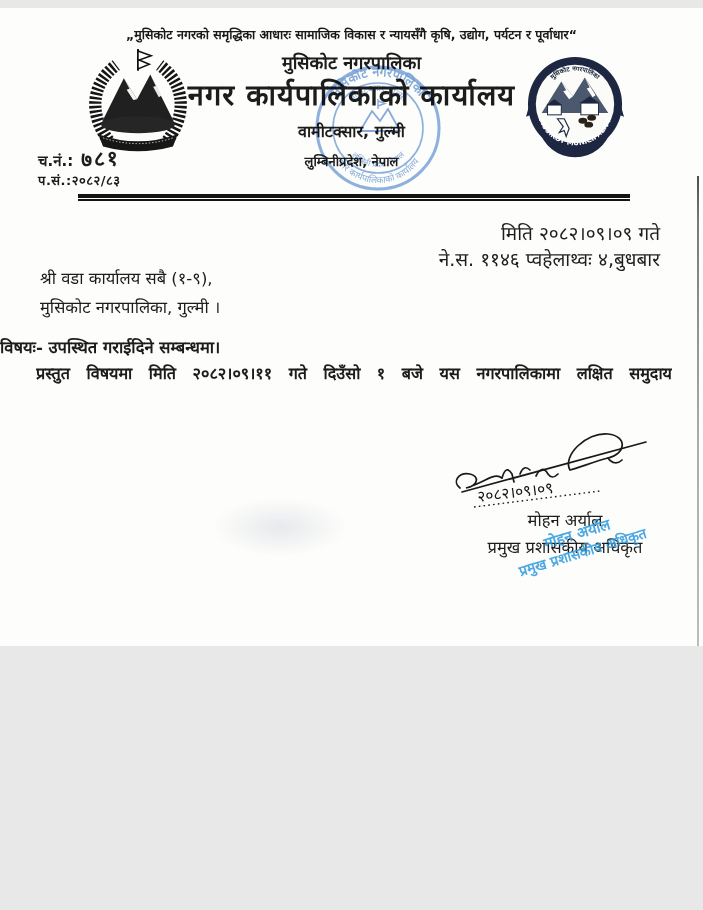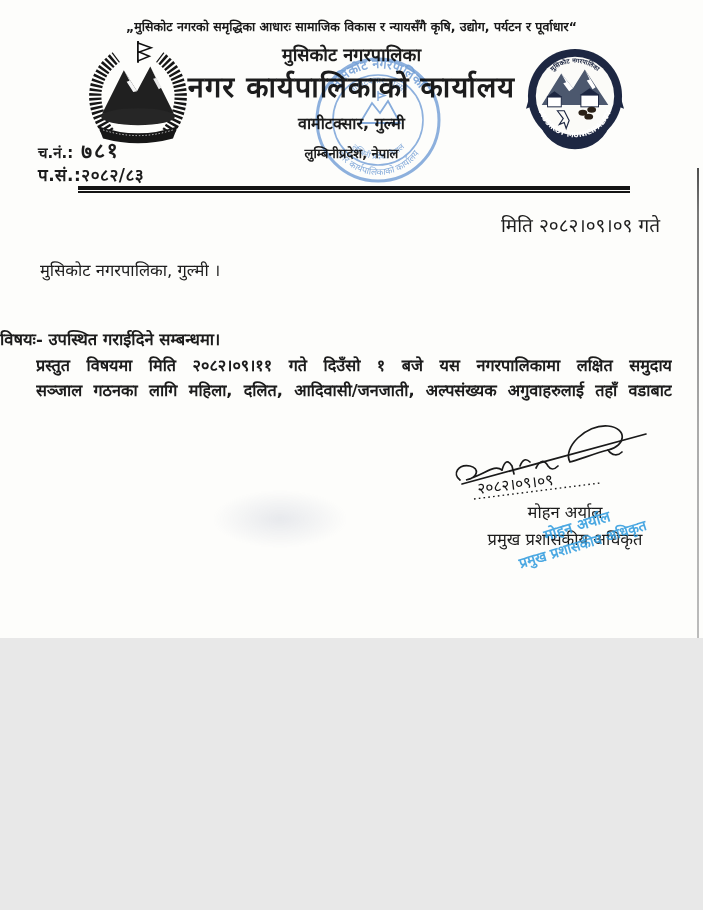--- a/index.html
+++ b/index.html
@@ -1,19 +1,19 @@
 <!DOCTYPE html>
 <html><head>
 <meta charset="utf-8">
 <style>
   html,body{margin:0;padding:0;background:#e8e8e8;}
   .page{
     position:relative;
     width:703px;height:638px;
-    margin:0 auto;
+    margin:8px auto;
     background:#fdfdfb;
     overflow:hidden;
     font-family:"DejaVu Sans","Liberation Sans",sans-serif;
     color:#1c1c1c;
   }
   .abs{position:absolute;}
   .nowrap{white-space:nowrap;}
 
   
   .slogan{
@@ -41,21 +41,21 @@
   .left-emblem{left:86px;top:38px;}
   .right-seal{left:526px;top:44px;}
   .header-stamp{left:312px;top:51px;opacity:.8;mix-blend-mode:multiply;}
 
   
   .ref-chalani{left:38px;top:136px;font-size:15px;font-weight:bold;}
   .chalani-number{
     display:inline-block;font-size:21px;font-weight:bold;
     margin-left:8px;transform:rotate(-3deg);letter-spacing:2px;
   }
-  .ref-patra{left:38px;top:163px;font-size:17px;font-weight:bold;letter-spacing:.5px;text-align:center;}
+  .ref-patra{left:38px;top:163px;font-size:13px;font-weight:bold;letter-spacing:.5px;text-align:center;}
 
   .divider{
     left:78px;top:186px;width:552px;height:7px;
     background:linear-gradient(#141414 0 55%,rgba(0,0,0,0) 55% 72%,#141414 72% 100%);
   }
 
   
   .date-block{
     top:212px;right:43px;text-align:right;
     font-size:19px;line-height:26px;
@@ -191,31 +191,32 @@
 
   <div class="abs ref-chalani nowrap">
     <span>च.नं.:</span><span class="chalani-number">७८१</span>
   </div>
   <div class="abs ref-patra nowrap">प.सं.:२०८२/८३</div>
 
   <div class="abs divider"></div>
 
   <div class="abs date-block">
     <div class="nowrap">मिति २०८२।०९।०९ गते</div>
+    <div class="nowrap">ने.स. ११४६ प्वहेलाथ्वः ४,बुधबार</div>
   </div>
 
   <div class="abs recipient">
+    <div class="nowrap">श्री वडा कार्यालय सबै (१-९),</div>
     <div class="nowrap">मुसिकोट नगरपालिका, गुल्मी ।</div>
   </div>
 
   <div class="abs subject nowrap">विषयः- उपस्थित गराईदिने सम्बन्धमा।</div>
 
   <div class="abs body-par">
     <div class="body-line justify">प्रस्तुत विषयमा मिति २०८२।०९।११ गते दिउँसो १ बजे यस नगरपालिकामा लक्षित समुदाय</div>
-    <div class="body-line justify">सञ्जाल गठनका लागि महिला, दलित, आदिवासी/जनजाती, अल्पसंख्यक अगुवाहरुलाई तहाँ वडाबाट</div>
   </div>
 
   <div class="abs smudge"></div>
 
   <svg class="abs signature-svg" width="210" height="84" viewBox="0 0 210 84">
     <g stroke="#1a1a1a" fill="none" stroke-width="1.7" stroke-linecap="round">
       <path d="M12,64 L196,14"></path>
       <path d="M120,42 C112,28 136,4 158,6 C178,8 176,26 158,30 C146,33 128,40 120,42 Z"></path>
       <path d="M158,30 C162,36 168,36 172,32"></path>
       <path d="M10,60 C2,54 8,44 20,46 C30,48 28,58 16,60 C36,54 44,44 52,50"></path>

